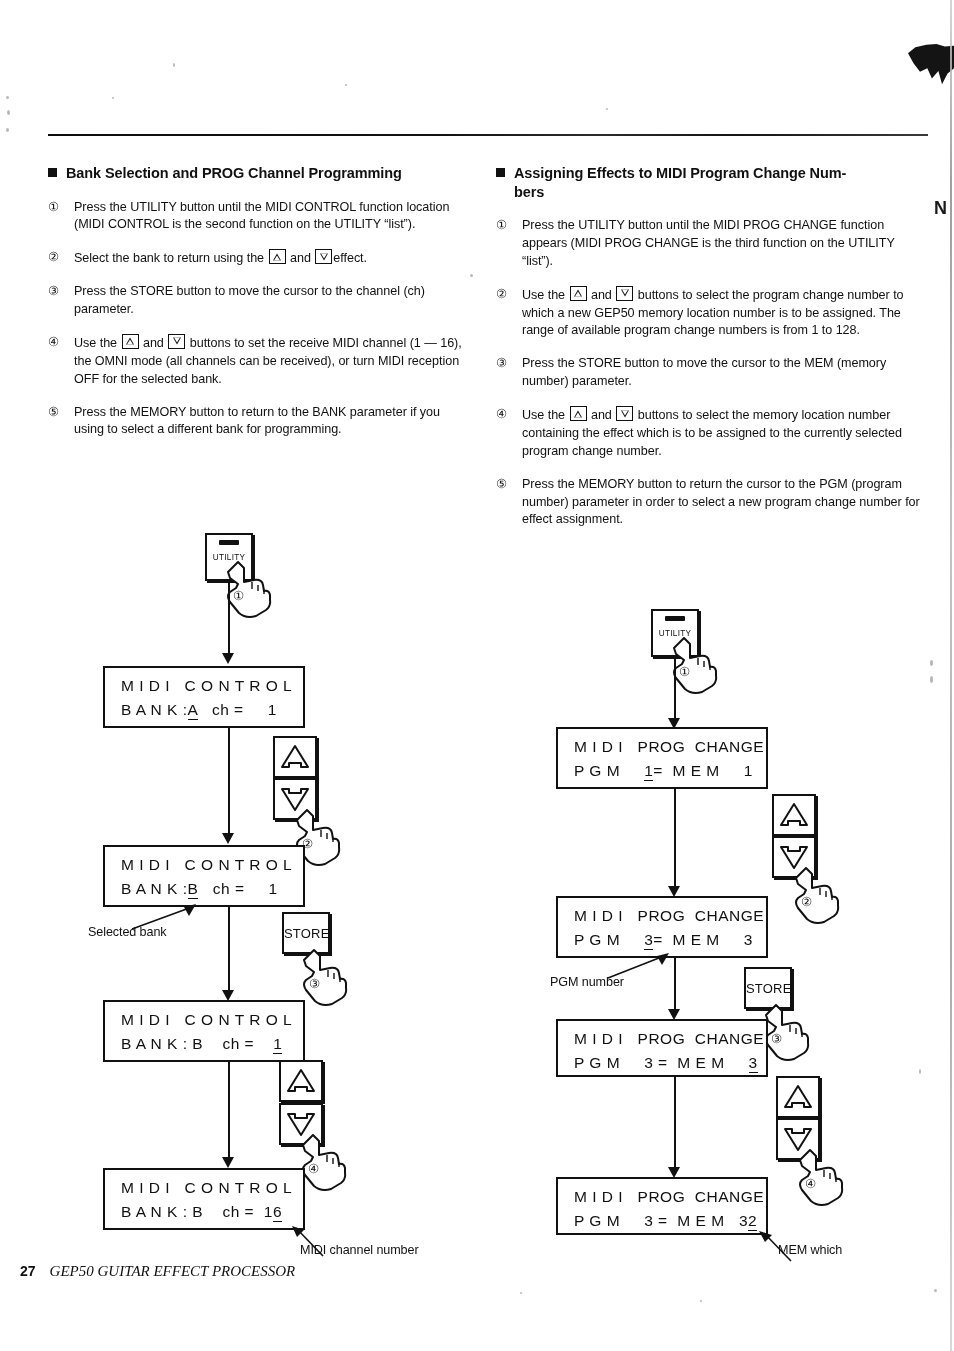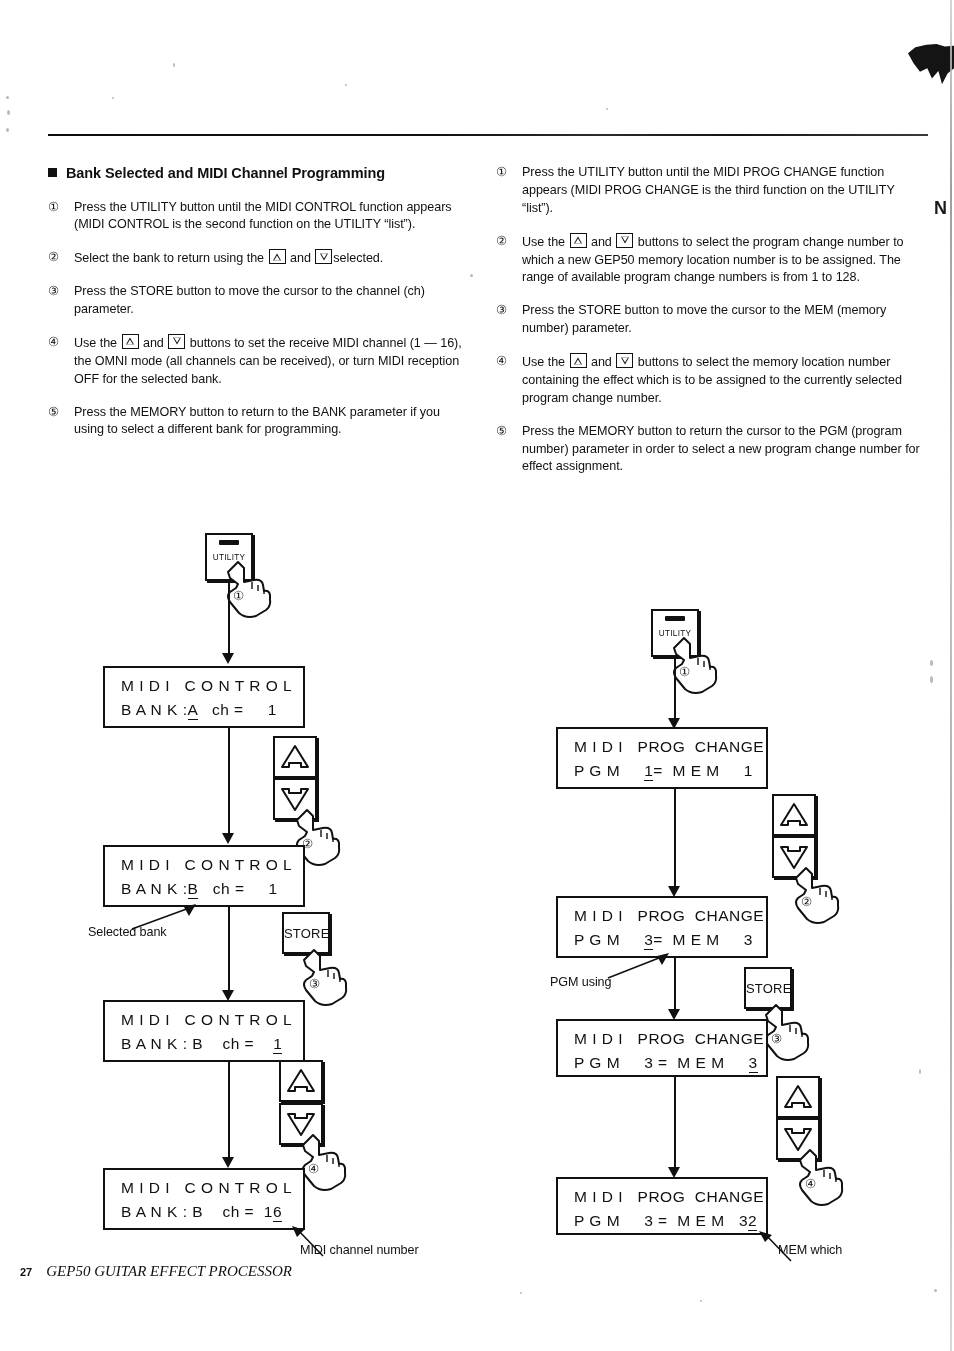--- a/index.html
+++ b/index.html
@@ -118,21 +118,21 @@
   }
 
   .annot{position:absolute;font-size:12.6px;color:#111;letter-spacing:-.1px;white-space:nowrap;}
   .annot-line{position:absolute;}
 
   .footer{
     position:absolute;left:20px;top:1263px;
     font-family:"Liberation Serif",serif;font-style:italic;font-size:15px;color:#111;
   }
   .footer .pg{font-family:"Liberation Sans",sans-serif;font-style:normal;font-weight:700;
-    font-size:11px;margin-right:14px;}
+    font-size:14px;margin-right:14px;}
 </style>
 </head>
 <body>
 
 <div class="page">
 
   <div class="scan-blob"></div>
   <div class="edge-line"></div>
   <div class="bleed-n">N</div>
   <div class="speck" style="left:6px;top:96px;width:3px;height:3px;"></div>
@@ -147,40 +147,44 @@
   <div class="speck" style="left:930px;top:676px;width:3px;height:7px;"></div>
   <div class="speck" style="left:919px;top:1069px;width:2px;height:5px;"></div>
   <div class="speck" style="left:934px;top:1289px;width:3px;height:3px;"></div>
   <div class="speck" style="left:520px;top:1292px;width:2px;height:2px;"></div>
   <div class="speck" style="left:700px;top:1300px;width:2px;height:2px;"></div>
 
   <div class="rule"></div>
 
   <div class="col col-left">
     <h2 class="sec">
-      <span class="bullet"></span><span>Bank Selected and MIDI Channel Programming</span>
+      <span class="bullet"></span><span>Bank Selection and PROG Channel Programming</span>
     </h2>
     <ol class="steps" id="steps-0">
-        <li><span class="num">①</span><span>Press the UTILITY button until the MIDI CONTROL function appears  (MIDI CONTROL is the second function on the UTILITY “list”).</span></li>
+        <li><span class="num">①</span><span>Press the UTILITY button until the MIDI CONTROL function location  (MIDI CONTROL is the second function on the UTILITY “list”).</span></li>
         <li><span class="num">②</span><span>Select the bank to return using the </span><span class="ti up"><i>
               <b></b>
             </i></span><span> and </span><span class="ti dn"><i>
               <b></b>
-            </i></span><span>selected.</span></li>
+            </i></span><span>effect.</span></li>
         <li><span class="num">③</span><span>Press the STORE button to move the cursor to the channel (ch)  parameter.</span></li>
         <li><span class="num">④</span><span>Use the </span><span class="ti up"><i>
               <b></b>
             </i></span><span> and </span><span class="ti dn"><i>
               <b></b>
             </i></span><span> buttons to set the receive MIDI channel (1 —  16), the OMNI mode (all channels can be received), or turn MIDI  reception OFF for the selected bank.</span></li>
         <li><span class="num">⑤</span><span>Press the MEMORY button to return to the BANK parameter if  you using to select a different bank for programming.</span></li>
       </ol>
   </div>
 
   <div class="col col-right">
+    <h2 class="sec">
+      <span class="bullet"></span><span>Assigning Effects to MIDI Program Change Num-</span>
+      <span class="cont">bers</span>
+    </h2>
     <ol class="steps" id="steps-1">
         <li><span class="num">①</span><span>Press the UTILITY button until the MIDI PROG CHANGE function appears (MIDI PROG CHANGE is the third function on the UTILITY  “list”).</span></li>
         <li><span class="num">②</span><span>Use the </span><span class="ti up"><i>
               <b></b>
             </i></span><span> and </span><span class="ti dn"><i>
               <b></b>
             </i></span><span> buttons to select the program change number to  which a new GEP50 memory location number is to be assigned. The  range of available program change numbers is from 1 to 128.</span></li>
         <li><span class="num">③</span><span>Press the STORE button to move the cursor to the MEM (memory  number) parameter.</span></li>
         <li><span class="num">④</span><span>Use the </span><span class="ti up"><i>
               <b></b>
@@ -345,21 +349,21 @@
 
     <div class="lcd" style="left:556px;top:896px;width:212px;height:62px;">
       <span class="l1" id="R1a">M I D I   PROG  CHANGE</span>
       <span class="l2" id="R1b">P G M     <u>3</u>=  M E M     3</span>
     </div>
 
     <svg class="annot-line" style="left:606px;top:952px;width:66px;height:30px;">
       <path d="M2 26 L58 4" stroke="#111" stroke-width="1.6" fill="none"></path>
       <path d="M63 1 L51 4 L56 13 Z" fill="#111"></path>
     </svg>
-    <div class="annot" style="left:550px;top:975px;">PGM using</div>
+    <div class="annot" style="left:550px;top:975px;">PGM number</div>
 
     <div class="hwbtn store" style="left:744px;top:967px;width:48px;height:42px;">
       <span class="cap">STORE</span>
     </div>
     <div class="hand" style="left:762px;top:1001px;">
       <svg width="56" height="62" viewBox="0 0 56 62">
         <path d="M4 14 L14 4 L20 10 L20 24 L30 22 Q38 21 39 27 L40 33 Q45 32 46 37 L46 42
                  Q47 48 42 52 L32 58 Q22 61 15 55 L6 44 Q2 38 6 34 L12 30 L14 26 L6 20 Z" fill="#fff" stroke="#111" stroke-width="2" stroke-linejoin="round"></path>
         <path d="M28 31 L28 24 M34 33 L34 27 M40 36 L40 32" fill="none" stroke="#111" stroke-width="1.4"></path>
       </svg>

